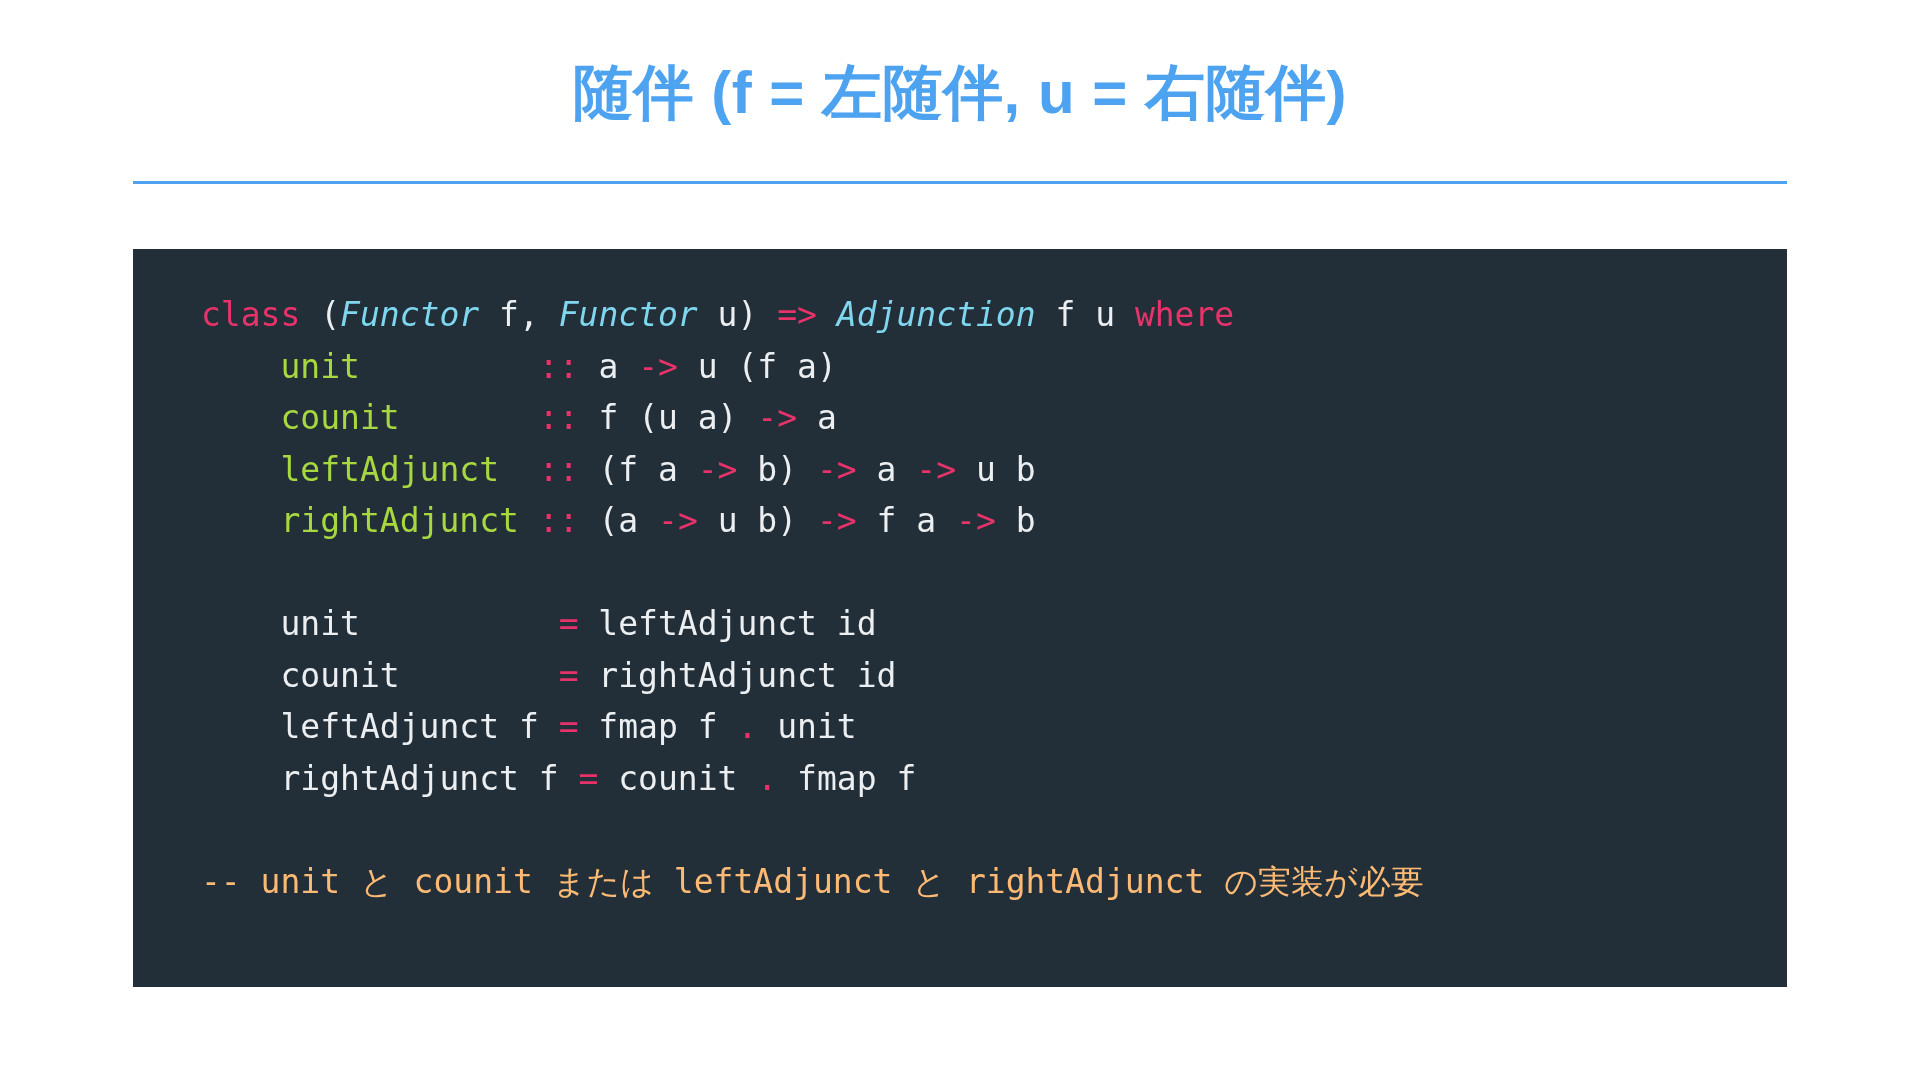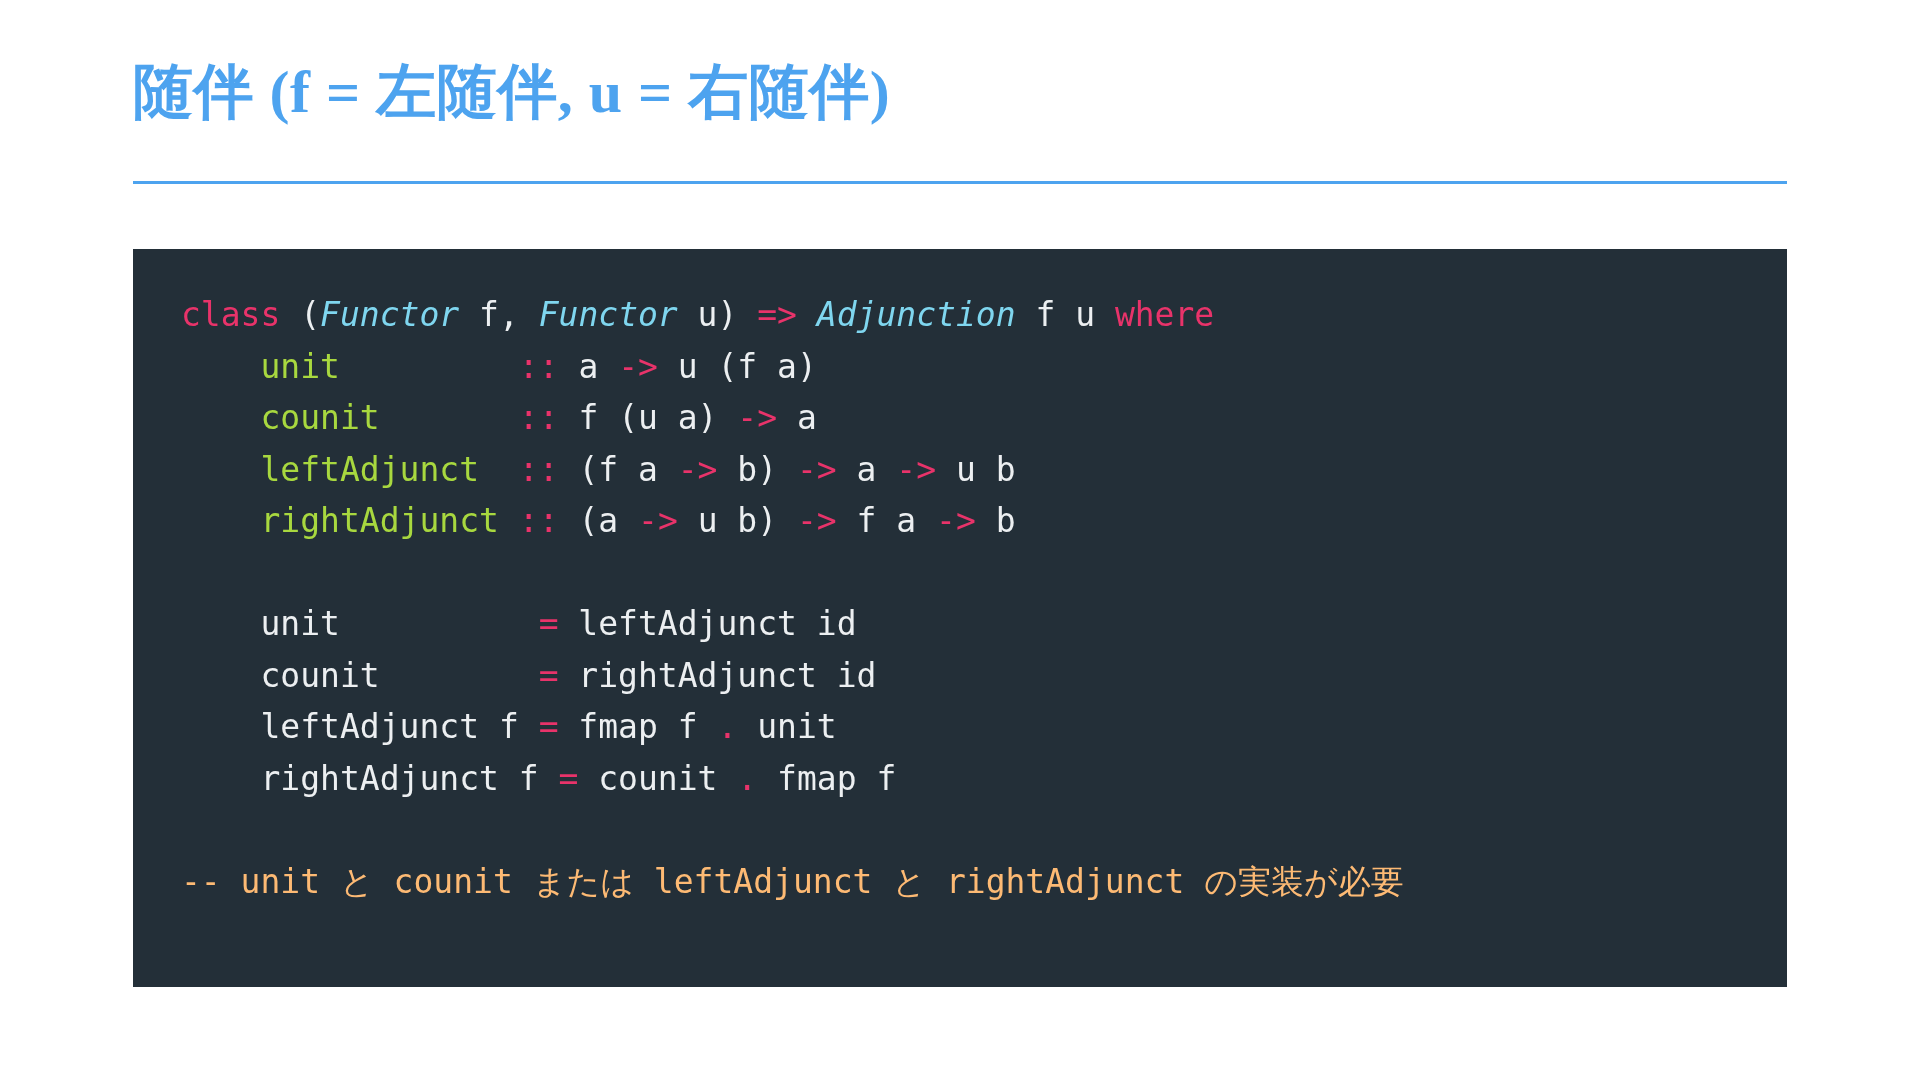--- a/index.html
+++ b/index.html
@@ -19,28 +19,29 @@
     height: 1080px;
     box-sizing: border-box;
   }
   .title-block {
     position: absolute;
     left: 133px;
     top: 58px;
     width: 1654px;
   }
   .slide-title {
-    font-family: Liberation Serif, serif;
+    font-family: Liberation Sans, sans-serif;
     font-size: 60px;
     font-weight: bold;
     color: #4da3ef;
     letter-spacing: 0.5px;
     line-height: 1.15;
     margin: 0;
     white-space: nowrap;
+    text-align: center;
   }
   .title-rule {
     position: absolute;
     left: 133px;
     top: 181px;
     width: 1654px;
     height: 3px;
     background: #4da3ef;
   }
   .code-card {
@@ -58,20 +59,21 @@
     font-family: "DejaVu Sans Mono", "Liberation Mono", monospace;
     font-size: 33px;
     line-height: 51.5px;
     color: #eceff1;
     white-space: pre;
     margin: 0;
   }
   .code-line {
     white-space: pre;
     min-height: 51.5px;
+    margin-left: 20px;
   }
   .code-line.blank {
     height: 51.5px;
   }
   .tok-kw      { color: #e8336a; }
   .tok-type    { color: #7fd6ef; font-style: italic; }
   .tok-fn      { color: #a8d83f; }
   .tok-op      { color: #e8336a; }
   .tok-plain   { color: #eceff1; }
   .tok-comment { color: #fdba74; }

